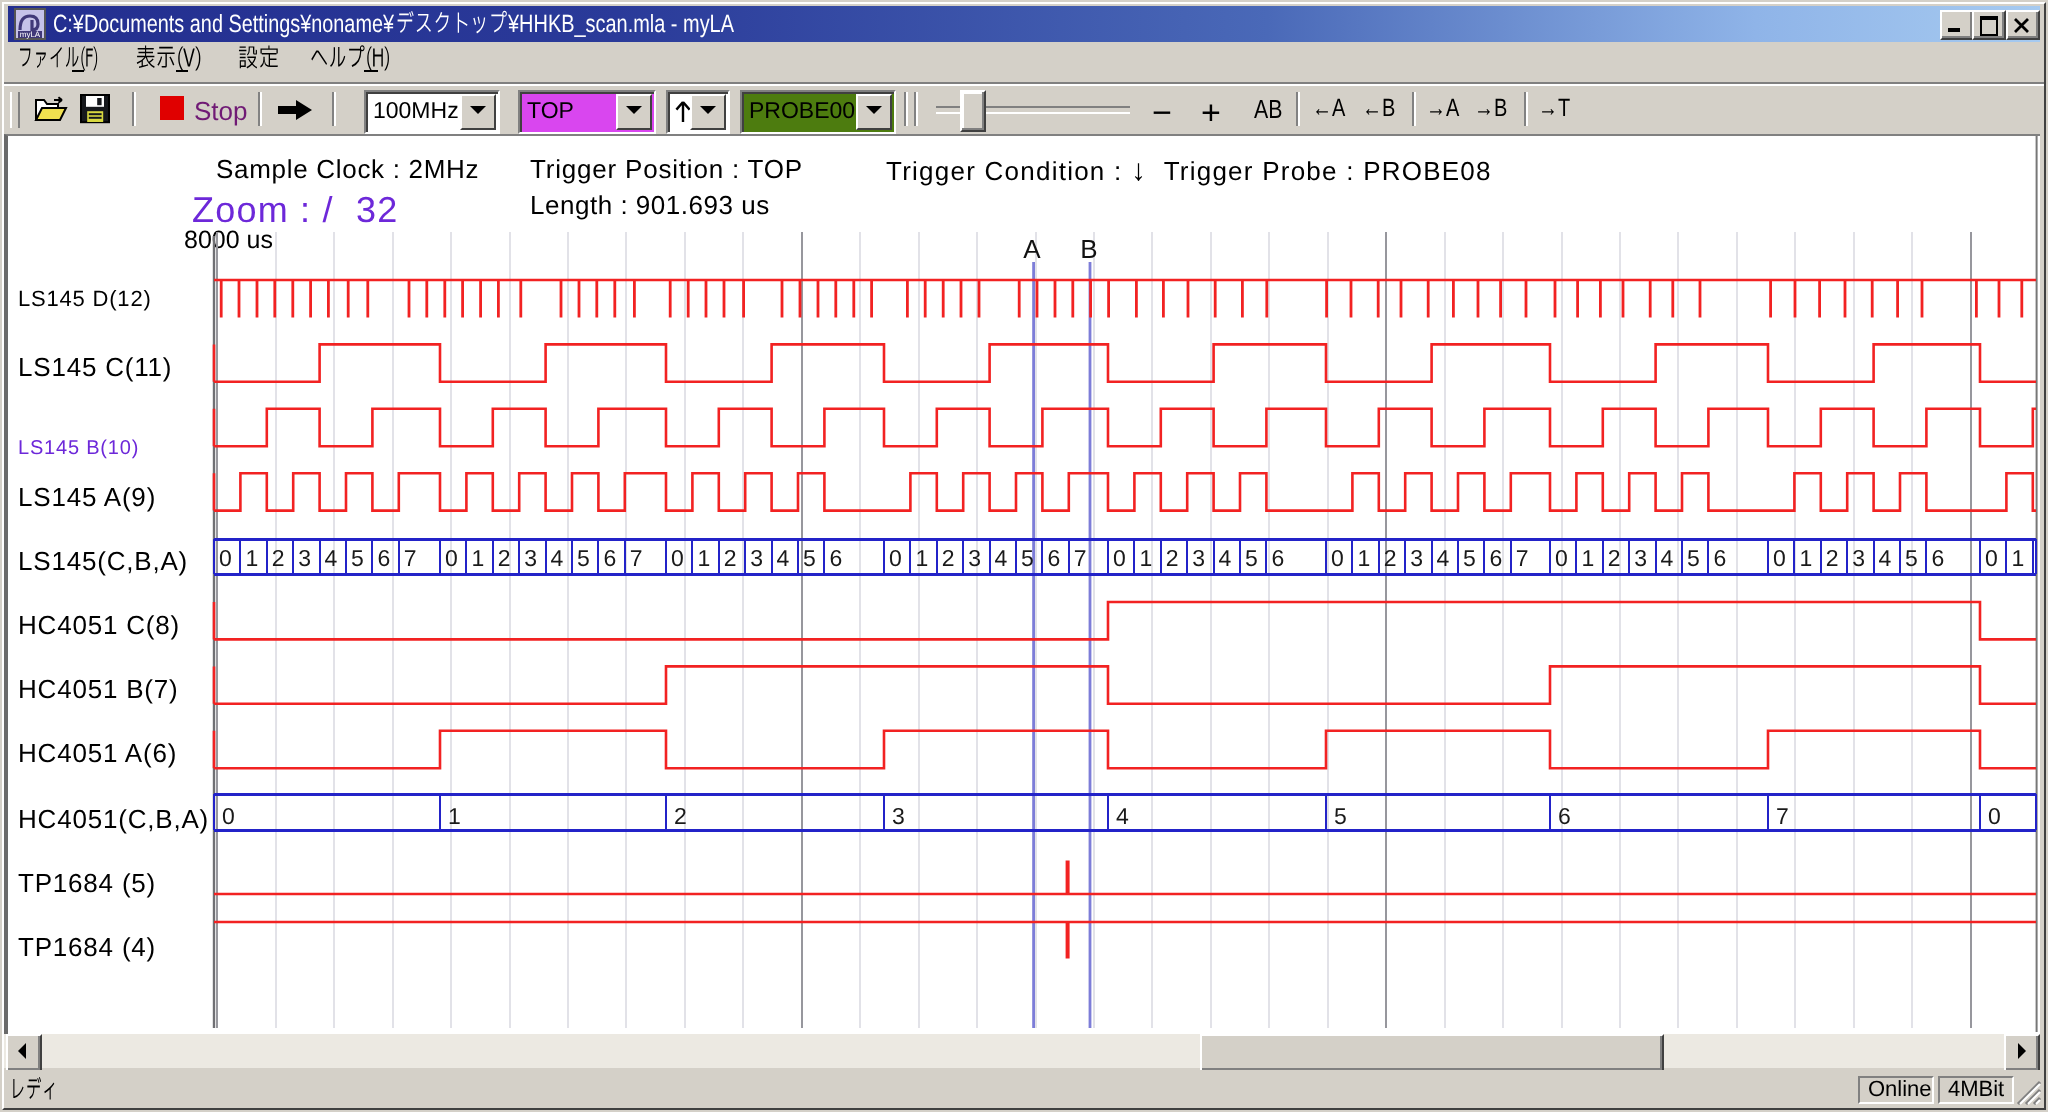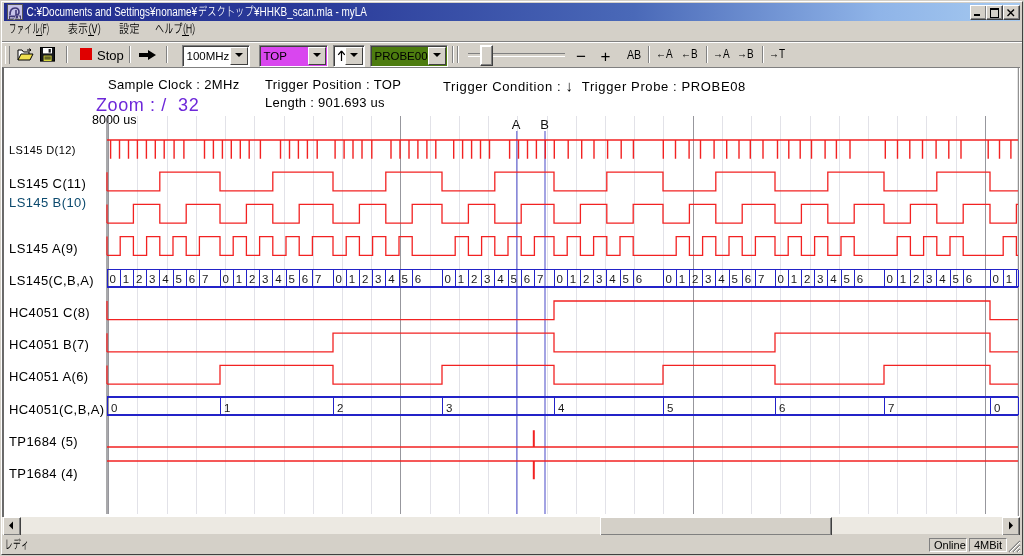--- a/index.html
+++ b/index.html
@@ -67,21 +67,21 @@
 <svg width="16" height="15" style="position:absolute;left:40px;top:47px">
     <rect x="0.5" y="0.5" width="14" height="13.6" fill="#16181c" stroke="#000"></rect>
     <rect x="3" y="1" width="9" height="5.4" fill="#fff"></rect>
     <rect x="8.6" y="2" width="2.2" height="3.6" fill="#16181c"></rect>
     <rect x="3.6" y="8.6" width="8" height="5.4" fill="#d8d840"></rect>
     <rect x="4.4" y="9.6" width="6.4" height="1" fill="#16181c"></rect>
     <rect x="4.4" y="11.4" width="6.4" height="1" fill="#16181c"></rect>
   </svg>
 <div style="position:absolute;left:66px;top:46px;width:1px;height:17px;background:#fff;border-left:1px solid #828282"></div>
 <div class="abs" style="left:80px;top:48px;width:12px;height:12px;background:#e00000"></div>
-<div class="abs" style="left:97px;top:48px;font-size:13px;color:#000000">Stop</div>
+<div class="abs" style="left:97px;top:48px;font-size:13px;color:#701a75">Stop</div>
 <div style="position:absolute;left:129px;top:46px;width:1px;height:17px;background:#fff;border-left:1px solid #828282"></div>
 <svg class="abs" style="left:139px;top:49px" width="20" height="12">
     <path d="M0 4 H9 V1 L17 6 L9 11 V8 H0 Z" fill="#000"></path>
   </svg>
 <div style="position:absolute;left:166px;top:46px;width:1px;height:17px;background:#fff;border-left:1px solid #828282"></div>
 <div style="position:absolute;left:182px;top:45px;width:66px;height:20px;background:#fff;border-top:1px solid #808080;border-left:1px solid #808080;border-bottom:1px solid #fff;border-right:1px solid #fff;box-shadow:inset 1px 1px 0 #404040">
     <div style="position:absolute;left:3.5px;top:3.5px;font-size:11.5px;color:#000">100MHz</div>
     <div style="position:absolute;right:1px;top:1px;width:16px;height:16px;background:#d4d0c8;border-top:1px solid #fff;border-left:1px solid #fff;border-bottom:1px solid #404040;border-right:1px solid #404040">
       <div style="position:absolute;left:4px;top:5px;width:0;height:0;border-left:4px solid transparent;border-right:4px solid transparent;border-top:4px solid #000"></div>
     </div>
@@ -125,21 +125,21 @@
 <div style="position:absolute;left:769px;top:47px;font-size:12.5px;color:#000;transform:scaleX(0.8);transform-origin:0 0">→T</div>
 <div class="abs" style="left:2px;top:67px;width:1018px;height:450px;background:#fff;border-left:2px solid #6a6a6a;border-top:1px solid #808080;box-sizing:border-box"></div>
 <div class="abs" style="left:108px;top:77px;font-size:13px;letter-spacing:0.35px;color:#000">Sample Clock : 2MHz</div>
 <div class="abs" style="left:265px;top:77px;font-size:13px;letter-spacing:0.4px;color:#000">Trigger Position : TOP</div>
 <div class="abs" style="left:443px;top:77px;font-size:13px;letter-spacing:0.62px;color:#000">Trigger Condition : <span style="font-size:15px">↓</span>&nbsp; Trigger Probe : PROBE08</div>
 <div class="abs" style="left:96px;top:95px;font-size:18px;letter-spacing:0.6px;color:#6d28d9">Zoom : /&nbsp; 32</div>
 <div class="abs" style="left:265px;top:95px;font-size:13px;letter-spacing:0.26px;color:#000">Length : 901.693 us</div>
 <div class="abs" style="left:92px;top:113px;font-size:12.5px;color:#000">8000 us</div>
 <div class="abs" style="left:9px;top:144.0px;font-size:11px;letter-spacing:0.4px;color:#000">LS145 D(12)</div>
 <div class="abs" style="left:9px;top:176.2px;font-size:13px;letter-spacing:0.4px;color:#000">LS145 C(11)</div>
-<div class="abs" style="left:9px;top:195px;font-size:13px;letter-spacing:0.4px;color:#0c4a6e">LS145 B(10)</div>
+<div class="abs" style="left:9px;top:219px;font-size:10px;letter-spacing:0.4px;color:#6d28d9">LS145 B(10)</div>
 <div class="abs" style="left:9px;top:240.6px;font-size:13px;letter-spacing:0.4px;color:#000">LS145 A(9)</div>
 <div class="abs" style="left:9px;top:272.8px;font-size:13px;letter-spacing:0.4px;color:#000">LS145(C,B,A)</div>
 <div class="abs" style="left:9px;top:305.0px;font-size:13px;letter-spacing:0.4px;color:#000">HC4051 C(8)</div>
 <div class="abs" style="left:9px;top:337.2px;font-size:13px;letter-spacing:0.4px;color:#000">HC4051 B(7)</div>
 <div class="abs" style="left:9px;top:369.4px;font-size:13px;letter-spacing:0.4px;color:#000">HC4051 A(6)</div>
 <div class="abs" style="left:9px;top:401.6px;font-size:13px;letter-spacing:0.4px;color:#000">HC4051(C,B,A)</div>
 <div class="abs" style="left:9px;top:433.8px;font-size:13px;letter-spacing:0.4px;color:#000000">TP1684 (5)</div>
 <div class="abs" style="left:9px;top:466.0px;font-size:13px;letter-spacing:0.4px;color:#000">TP1684 (4)</div>
 <svg width="1024" height="556" viewBox="0 0 1024 556" style="position:absolute;left:0;top:0">
 <path d="M137.9,116 V514 M167.1,116 V514 M196.4,116 V514 M225.6,116 V514 M254.8,116 V514 M284.0,116 V514 M313.2,116 V514 M342.5,116 V514 M371.7,116 V514 M430.1,116 V514 M459.3,116 V514 M488.6,116 V514 M517.8,116 V514 M547.0,116 V514 M576.2,116 V514 M605.4,116 V514 M634.7,116 V514 M663.9,116 V514 M722.3,116 V514 M751.5,116 V514 M780.8,116 V514 M810.0,116 V514 M839.2,116 V514 M868.4,116 V514 M897.6,116 V514 M926.9,116 V514 M956.1,116 V514" stroke="#e2e2e8" stroke-width="1" fill="none" shape-rendering="crispEdges"></path>

